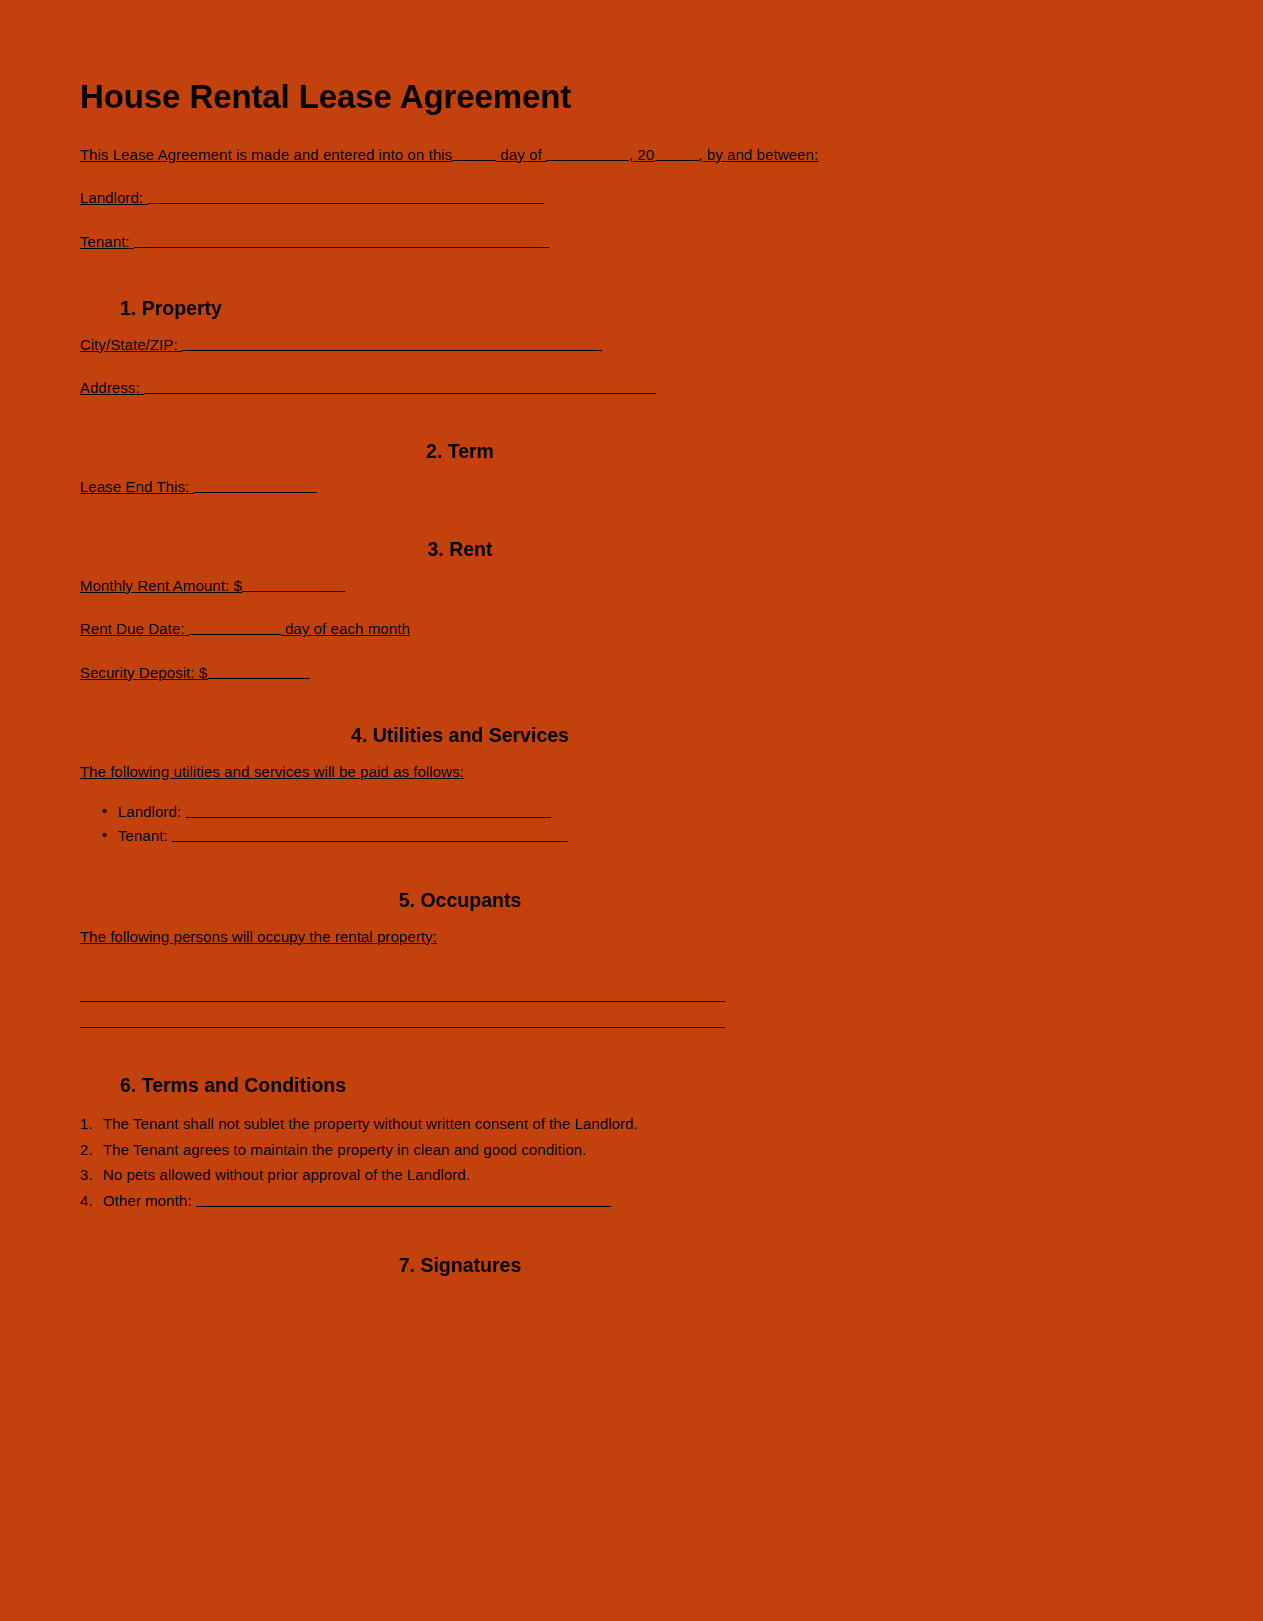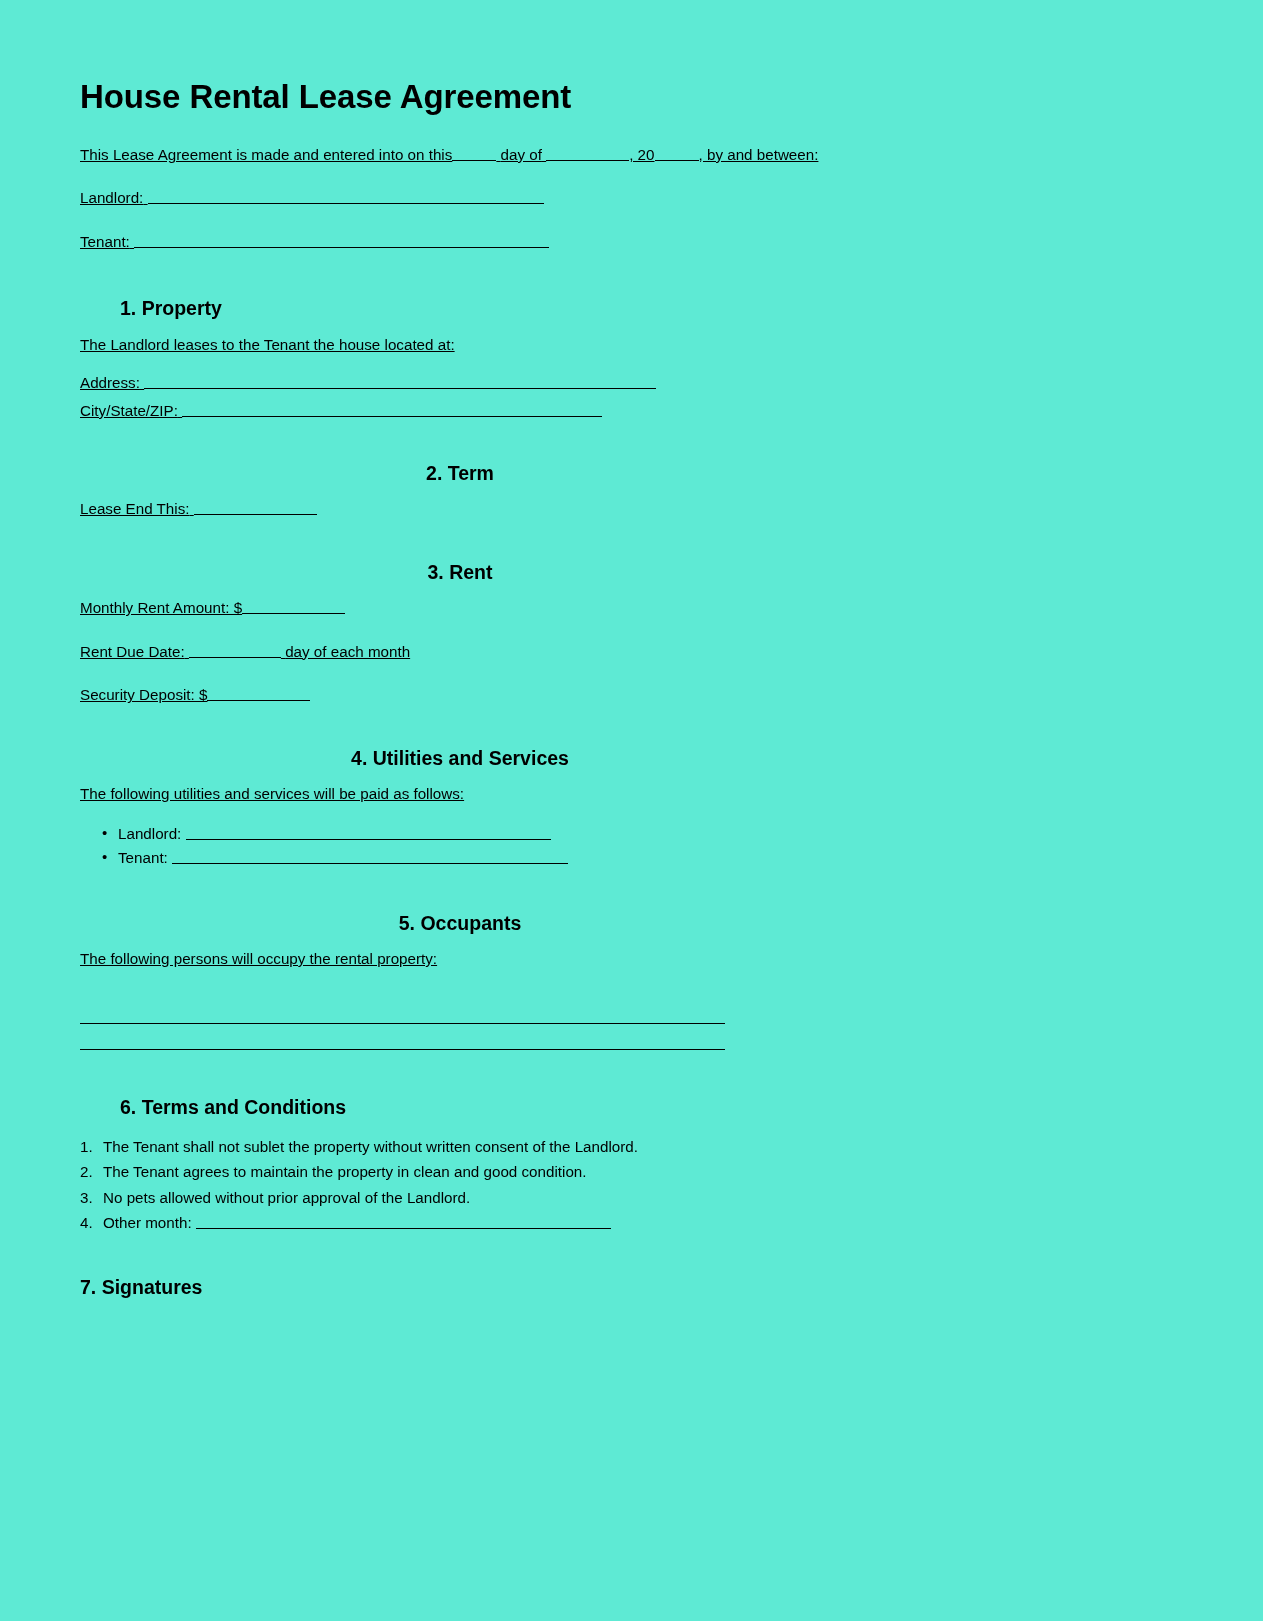--- a/index.html
+++ b/index.html
@@ -10,21 +10,21 @@
   }
   body {
     font-family: "Liberation Sans", "DejaVu Sans", sans-serif;
     color: #000000;
     -webkit-font-smoothing: antialiased;
   }
   .page {
     position: relative;
     width: 1263px;
     height: 1621px;
-    background: #5eead4;
+    background: #c2410c;
     box-sizing: border-box;
     padding: 0;
     overflow: hidden;
   }
   .content {
     position: absolute;
     left: 80px;
     top: 78px;
     width: 760px;
   }
@@ -57,21 +57,21 @@
   
   .section-heading {
     font-size: 19.5px;
     font-weight: bold;
     line-height: 1.2;
     margin: 0 0 14px 0;
     white-space: nowrap;
   }
   .sec-gap-lg { margin-top: 46px; margin-left: 40px; }
   .sec-gap-md { margin-top: 42px; text-align: center; }
-  .sec-gap-sm { margin-top: 40px; }
+  .sec-gap-sm { margin-top: 40px; text-align: center; }
 
   
   .rule {
     display: inline-block;
     border-bottom: 1.6px solid #000;
     vertical-align: baseline;
     height: 0.92em;
     margin-bottom: -1px;
   }
   .rule-w-5   { width: 44px; }
@@ -147,23 +147,22 @@
 
     <h1 class="doc-title">House Rental Lease Agreement</h1>
 
     <p class="para"><span>This Lease Agreement is made and entered into on this</span><span class="rule rule-w-5"></span> <span>day of</span> <span class="rule rule-w-10"></span><span>, 20</span><span class="rule rule-w-5"></span><span>, by and between:</span></p>
 
     <p class="para"><span>Landlord:</span> <span class="rule rule-w-46"></span></p>
 
     <p class="para"><span>Tenant:</span> <span class="rule rule-w-50"></span></p>
 
     <h2 class="section-heading sec-gap-lg">1. Property</h2>
-    <p class="para snug">The Landlord leases to the Tenant the house located at:</p>
+    <p class="para"><span>City/State/ZIP:</span> <span class="rule rule-w-52"></span></p>
     <p class="para tight"><span>Address:</span> <span class="rule rule-w-60"></span></p>
-    <p class="para"><span>City/State/ZIP:</span> <span class="rule rule-w-52"></span></p>
 
     <h2 class="section-heading sec-gap-md">2. Term</h2>
     <p class="para"><span>Lease End This:</span> <span class="rule rule-w-15"></span></p>
 
     <h2 class="section-heading sec-gap-md">3. Rent</h2>
     <p class="para"><span>Monthly Rent Amount: $</span><span class="rule rule-w-13"></span></p>
     <p class="para"><span>Rent Due Date:</span> <span class="rule rule-w-12"></span> <span>day of each month</span></p>
     <p class="para"><span>Security Deposit: $</span><span class="rule rule-w-13"></span></p>
 
     <h2 class="section-heading sec-gap-md">4. Utilities and Services</h2>

